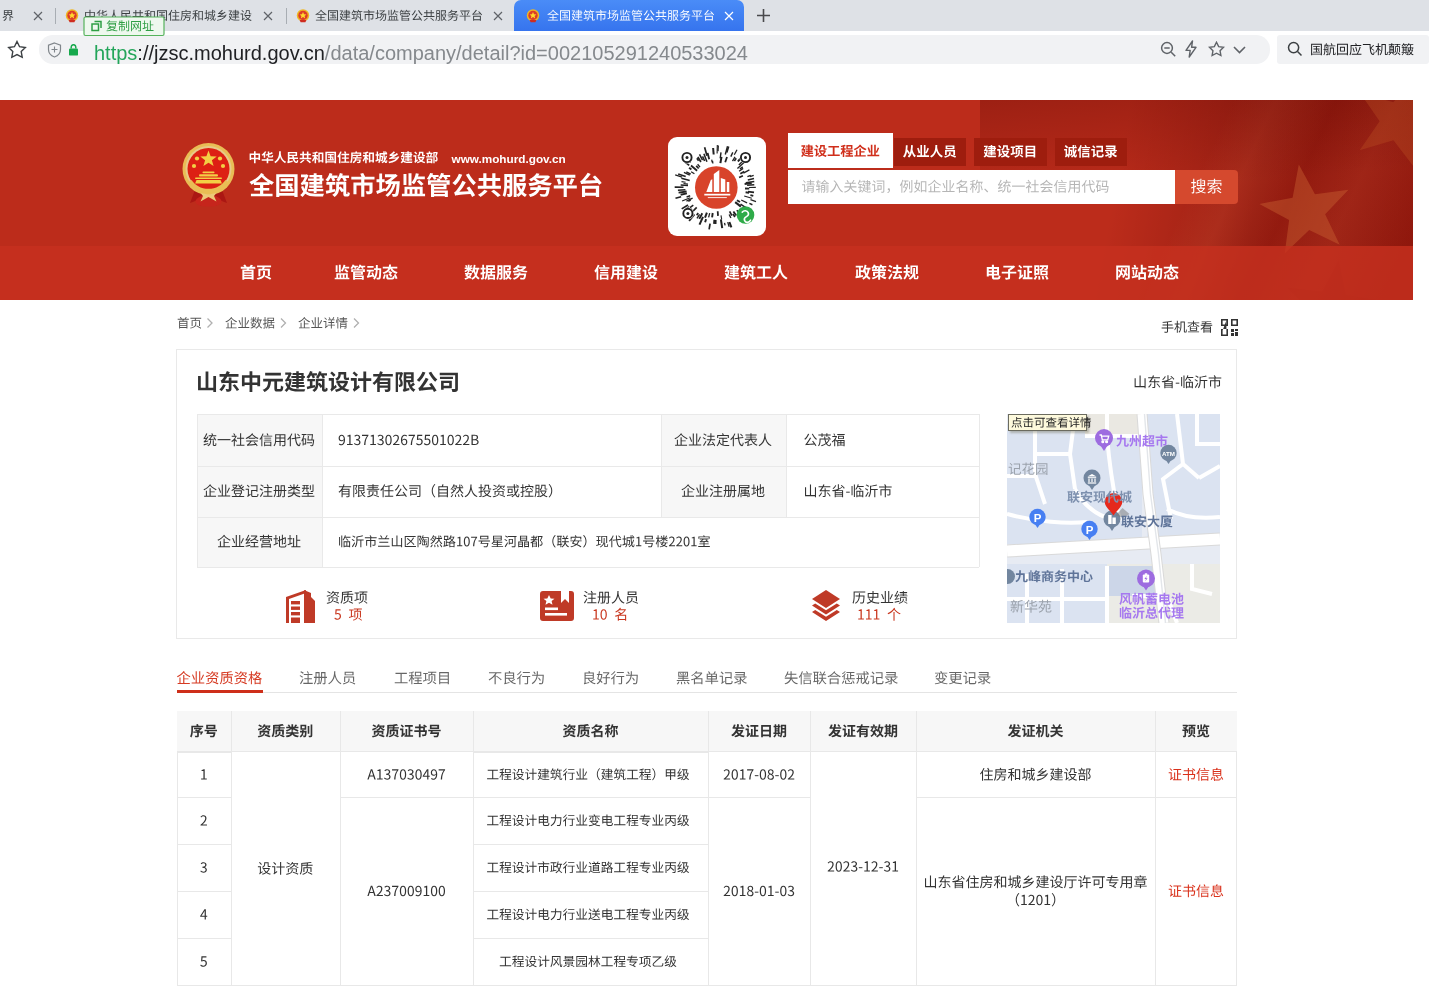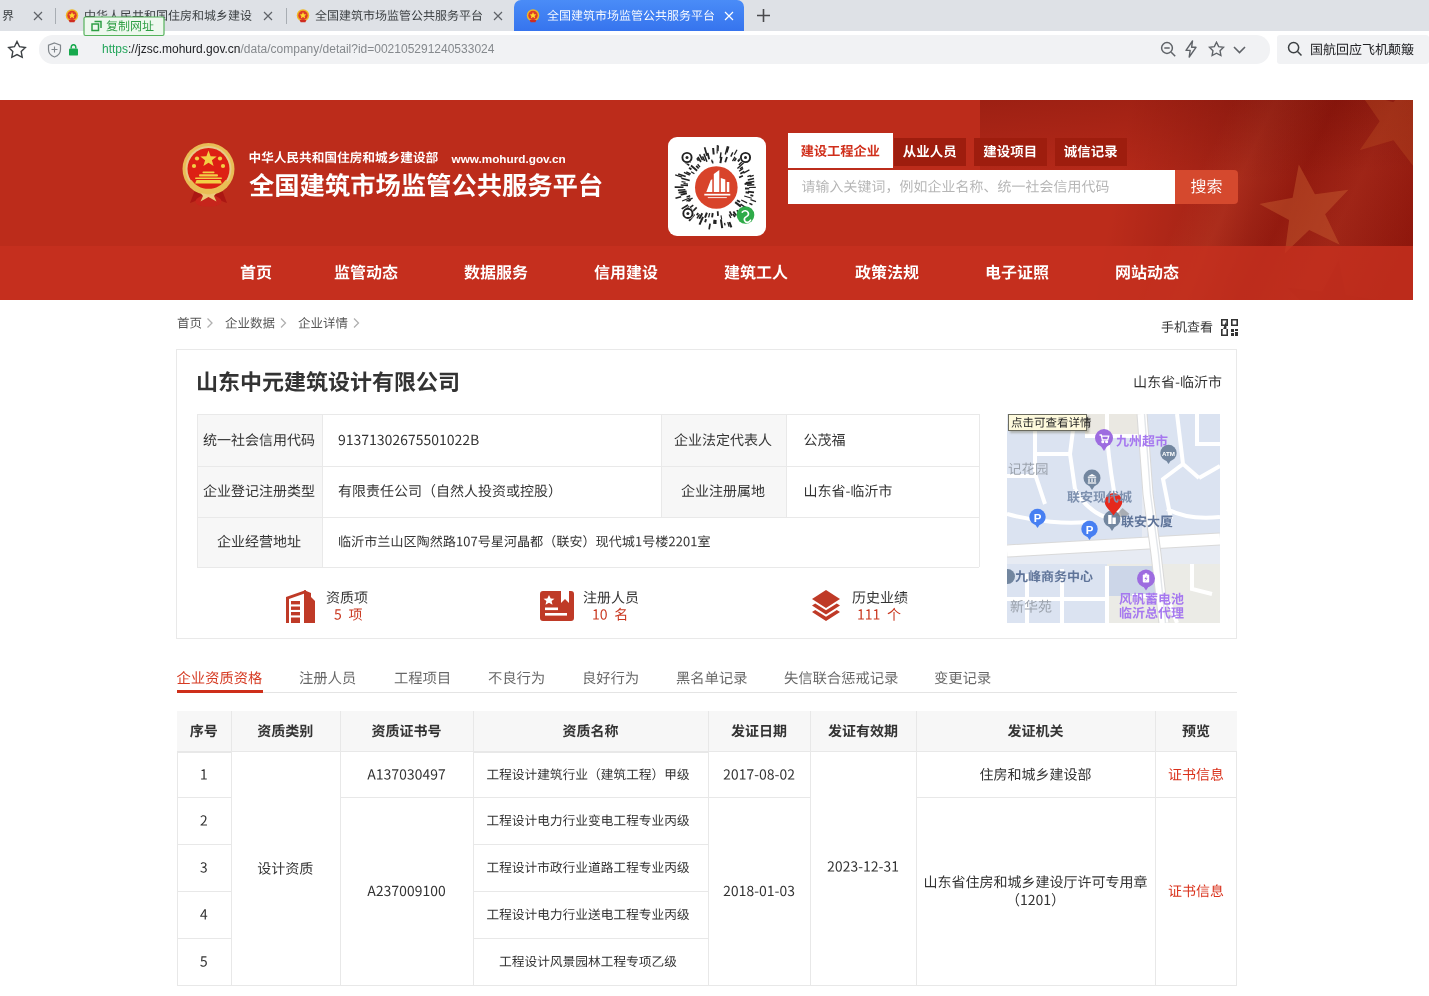--- a/index.html
+++ b/index.html
@@ -334,21 +334,21 @@
   </svg>
 <div class="abs" style="left:39px;top:35px;width:1231px;height:29px;background:#f1f2f4;border-radius:14px"></div>
 <svg class="abs" style="left:47px;top:42px" width="15" height="16" viewBox="0 0 15 16">
 <path d="M7.5 1l6 2.2v4.4c0 3.6-2.5 6.3-6 7.4-3.5-1.1-6-3.8-6-7.4V3.2z" fill="none" stroke="#80868b" stroke-width="1.2"></path>
 <path d="M7.5 4.5v6M4.5 7.5h6" stroke="#80868b" stroke-width="1.1"></path>
   </svg>
 <svg class="abs" style="left:69px;top:44px" width="9" height="12" viewBox="0 0 9 12">
 <rect x="0" y="4.4" width="9" height="7.2" rx="1.2" fill="#17a94d"></rect>
 <path d="M2.2 4.4V3a2.3 2.3 0 014.6 0v1.4" fill="none" stroke="#17a94d" stroke-width="1.5"></path>
   </svg>
-<div class="abs" style="left:102px;top:41.5px;font-size:12px;letter-spacing:0;white-space:pre"><span style="color:#23a55a">https</span><span style="color:#202124">://jzsc.mohurd.gov.cn</span><span style="color:#85898d">/data/company/detail?id=002105291240533024</span></div>
+<div class="abs" style="left:94px;top:41.5px;font-size:20px;letter-spacing:0;white-space:pre"><span style="color:#23a55a">https</span><span style="color:#202124">://jzsc.mohurd.gov.cn</span><span style="color:#85898d">/data/company/detail?id=002105291240533024</span></div>
 <svg class="abs" style="left:1160px;top:41px" width="17" height="17" viewBox="0 0 17 17">
     <circle cx="7" cy="7" r="5.4" fill="none" stroke="#5f6368" stroke-width="1.5"></circle>
     <path d="M4.3 7h5.4" stroke="#5f6368" stroke-width="1.5"></path>
     <path d="M11.2 11.2l4 4" stroke="#5f6368" stroke-width="1.5"></path>
   </svg>
 <svg class="abs" style="left:1184px;top:40px" width="14" height="18" viewBox="0 0 14 18">
     <path d="M8.5 1L2 10.4h4.2L5.2 17 12 7.3H7.6z" fill="none" stroke="#5f6368" stroke-width="1.4" stroke-linejoin="round"></path>
   </svg>
 <svg class="abs" style="left:1208px;top:41px" width="17" height="16" viewBox="0 0 24 23">
     <path d="M12 1.8l3.1 6.3 7 1-5 4.9 1.2 6.9L12 17.6l-6.3 3.3 1.2-6.9-5-4.9 7-1z" fill="none" stroke="#5f6368" stroke-width="2"></path>

